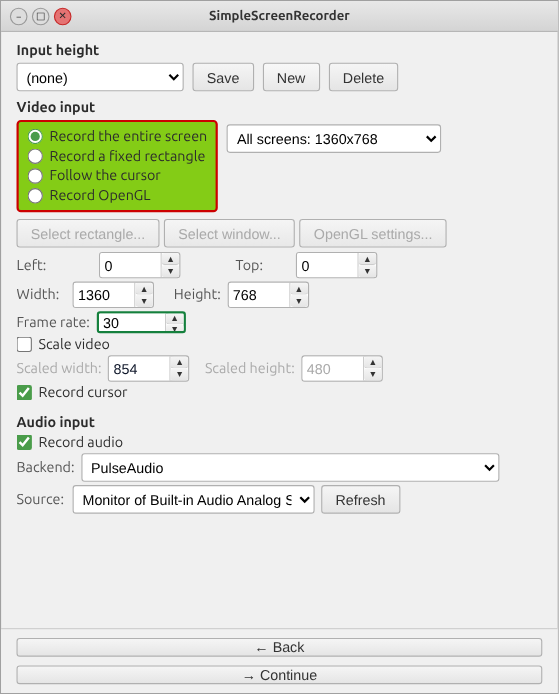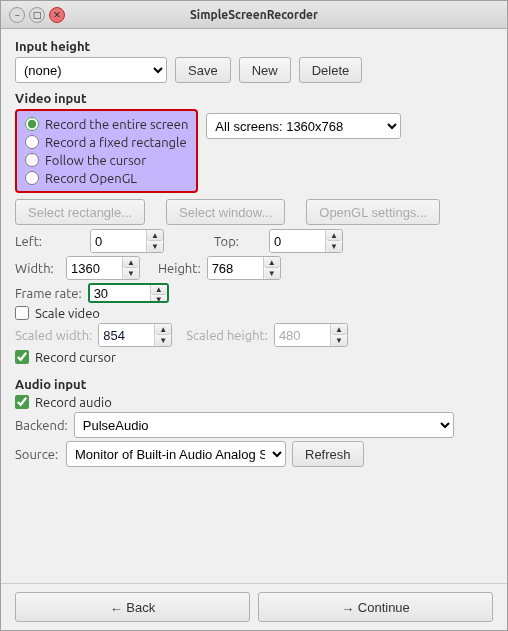--- a/index.html
+++ b/index.html
@@ -103,21 +103,21 @@
       cursor: pointer;
       color: #333;
     }
     button.new-btn {
       background: linear-gradient(to bottom, #f8f8f8, #e8e8e8);
     }
     .video-input-box {
       border: 2px solid #cc0000;
       border-radius: 4px;
       padding: 6px 8px;
-      background: #c4b5fd;
+      background: #84cc16;
       margin-bottom: 2px;
     }
     .radio-row {
       display: flex;
       align-items: center;
       gap: 6px;
       margin-bottom: 4px;
     }
     .radio-row:last-child { margin-bottom: 0; }
     input[type="radio"] {
@@ -127,21 +127,21 @@
       accent-color: #4a9c4a;
     }
     input[type="checkbox"] {
       width: 14px;
       height: 14px;
       cursor: pointer;
       accent-color: #4a9c4a;
     }
     .btn-row {
       display: flex;
-      gap: 21px;
+      gap: 4px;
       margin-top: 4px;
     }
     .btn-disabled {
       color: #aaa;
       background: linear-gradient(to bottom, #f5f5f5, #e8e8e8);
     }
     .spinbox {
       display: flex;
       border: 1px solid #b0b0b0;
       border-radius: 3px;
@@ -189,20 +189,21 @@
       color: #555;
     }
     .source-select { width: 220px; }
     .backend-select { width: 380px; }
     .bottom-bar {
       border-top: 1px solid #ccc;
       padding: 8px 14px;
       display: flex;
       gap: 8px;
       background: #f0f0f0;
+      flex-direction: column;
     }
     .bottom-btn {
       flex: 1;
       height: 30px;
       font-size: 13px;
     }
     .framerate-spinbox {
       display: flex;
       border: 2px solid #15803d;
       border-radius: 3px;

